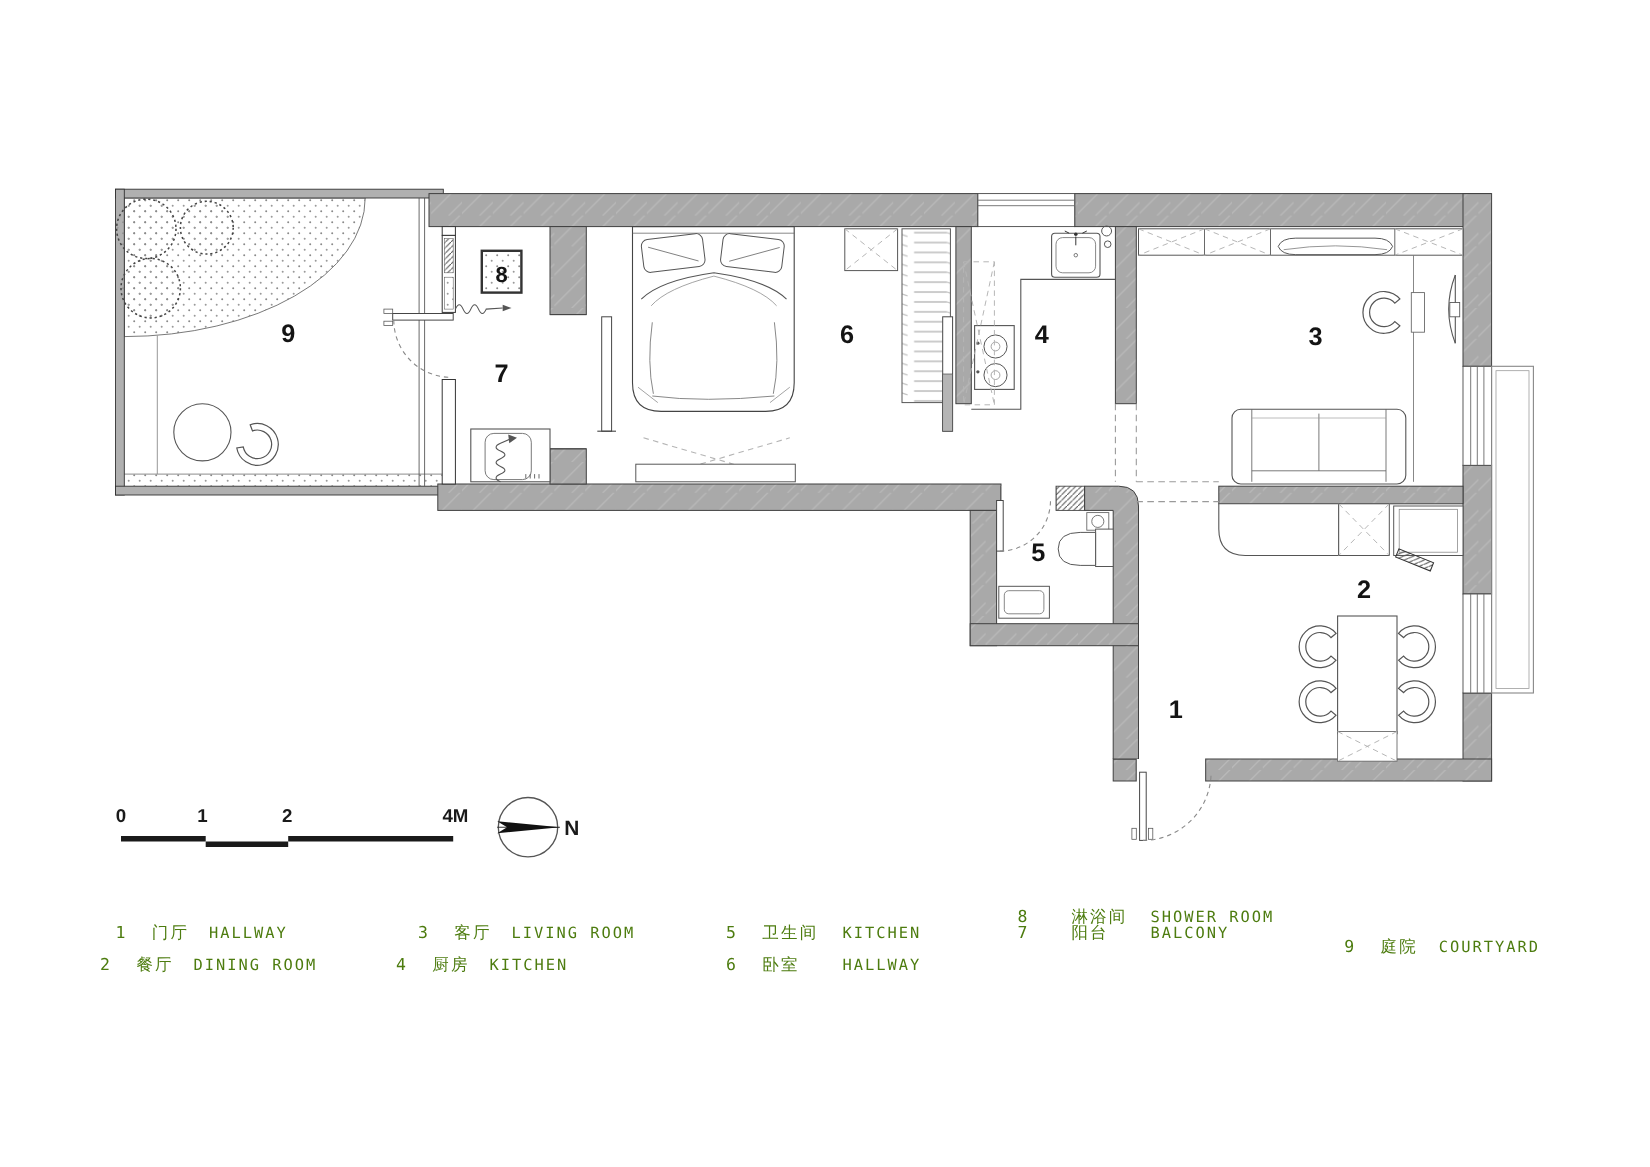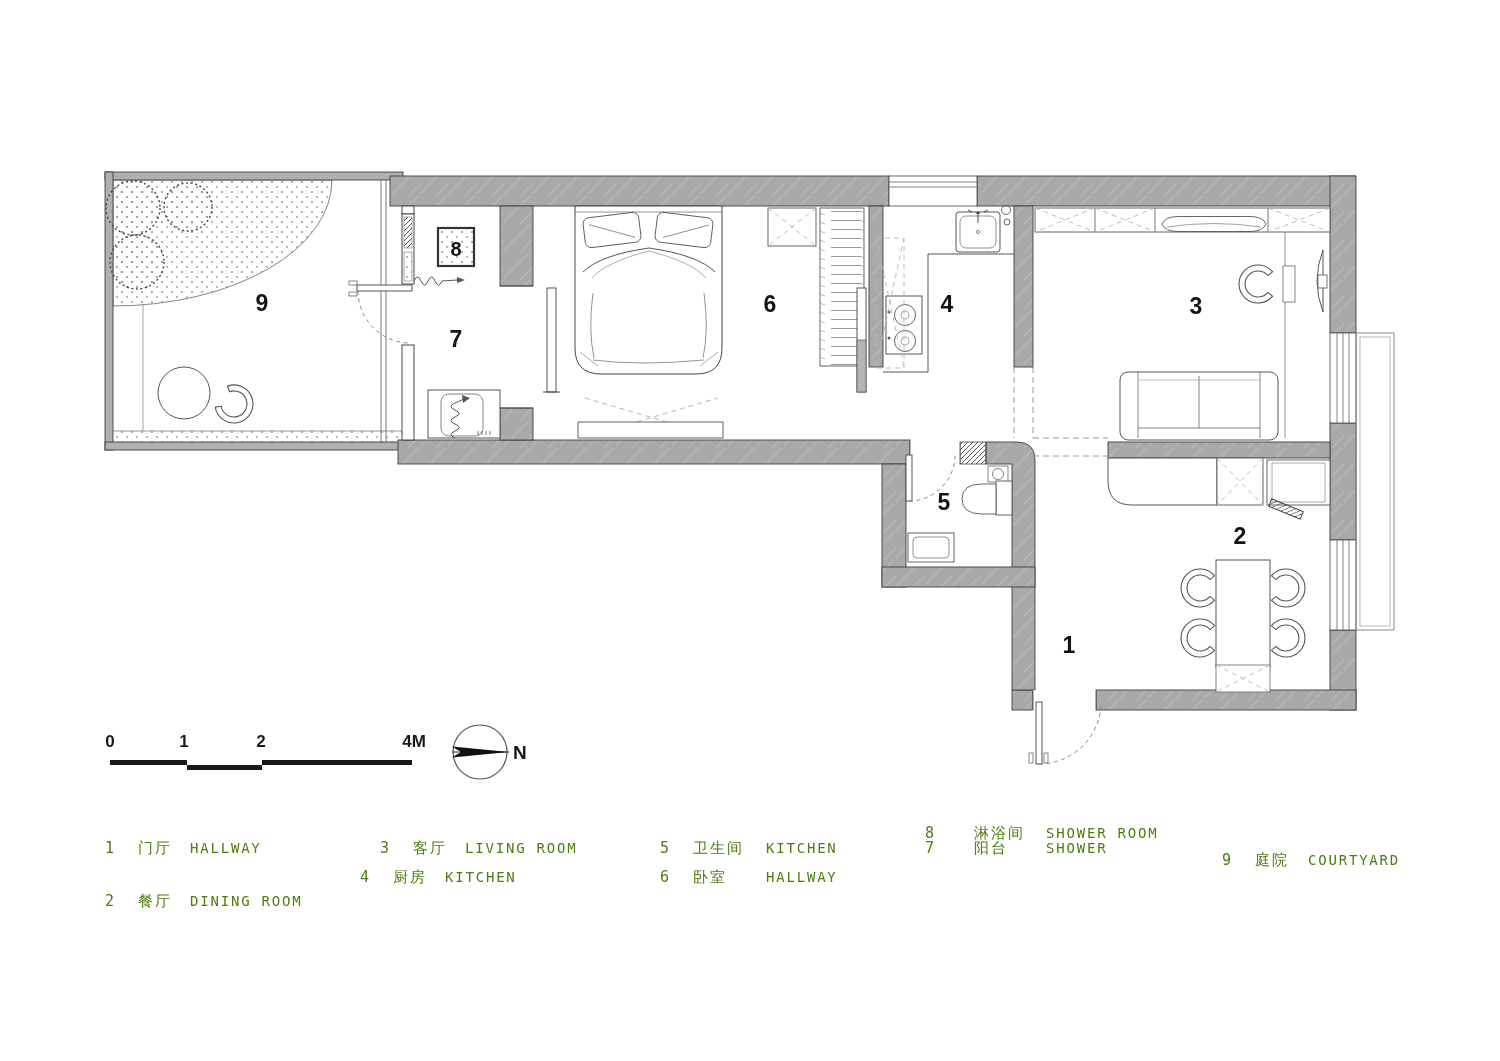--- a/index.html
+++ b/index.html
@@ -302,37 +302,37 @@
     <path d="M452,752 H509" stroke="#333" stroke-width="1"></path>
     <polygon points="452,746.5 509,752 452,757.5 461,752" fill="#111"></polygon>
     <text x="513" y="759" class="north-n">N</text>
   </g>
 </svg>
 
   <div>
     <div class="legend-item" style="left:105px;top:839px;">
       <span class="num">1</span><span class="zh zw52">门厅</span><span class="en">HALLWAY</span>
     </div>
-    <div class="legend-item" style="left:105px;top:868px;margin-top:24px;">
+    <div class="legend-item" style="left:91px;top:868px;">
       <span class="num">2</span><span class="zh zw52">餐厅</span><span class="en">DINING ROOM</span>
     </div>
     <div class="legend-item" style="left:380px;top:839px;">
       <span class="num">3</span><span class="zh zw52">客厅</span><span class="en">LIVING ROOM</span>
     </div>
     <div class="legend-item" style="left:360px;top:868px;">
       <span class="num">4</span><span class="zh zw52">厨房</span><span class="en">KITCHEN</span>
     </div>
     <div class="legend-item" style="left:660px;top:839px;">
       <span class="num">5</span><span class="zh zw73">卫生间</span><span class="en">KITCHEN</span>
     </div>
     <div class="legend-item" style="left:660px;top:868px;">
       <span class="num">6</span><span class="zh zw73">卧室</span><span class="en">HALLWAY</span>
     </div>
     <div class="legend-item" style="left:925px;top:839px;">
-      <span class="num">7</span><span class="zh zw72">阳台</span><span class="en">SHOWER</span>
+      <span class="num">7</span><span class="zh zw72">阳台</span><span class="en">BALCONY</span>
     </div>
     <div class="legend-item" style="left:925px;top:824px;">
       <span class="num">8</span><span class="zh zw72">淋浴间</span><span class="en">SHOWER ROOM</span>
     </div>
     <div class="legend-item" style="left:1222px;top:851px;">
       <span class="num">9</span><span class="zh zw53">庭院</span><span class="en">COURTYARD</span>
     </div>
   </div>
 </div>
 

